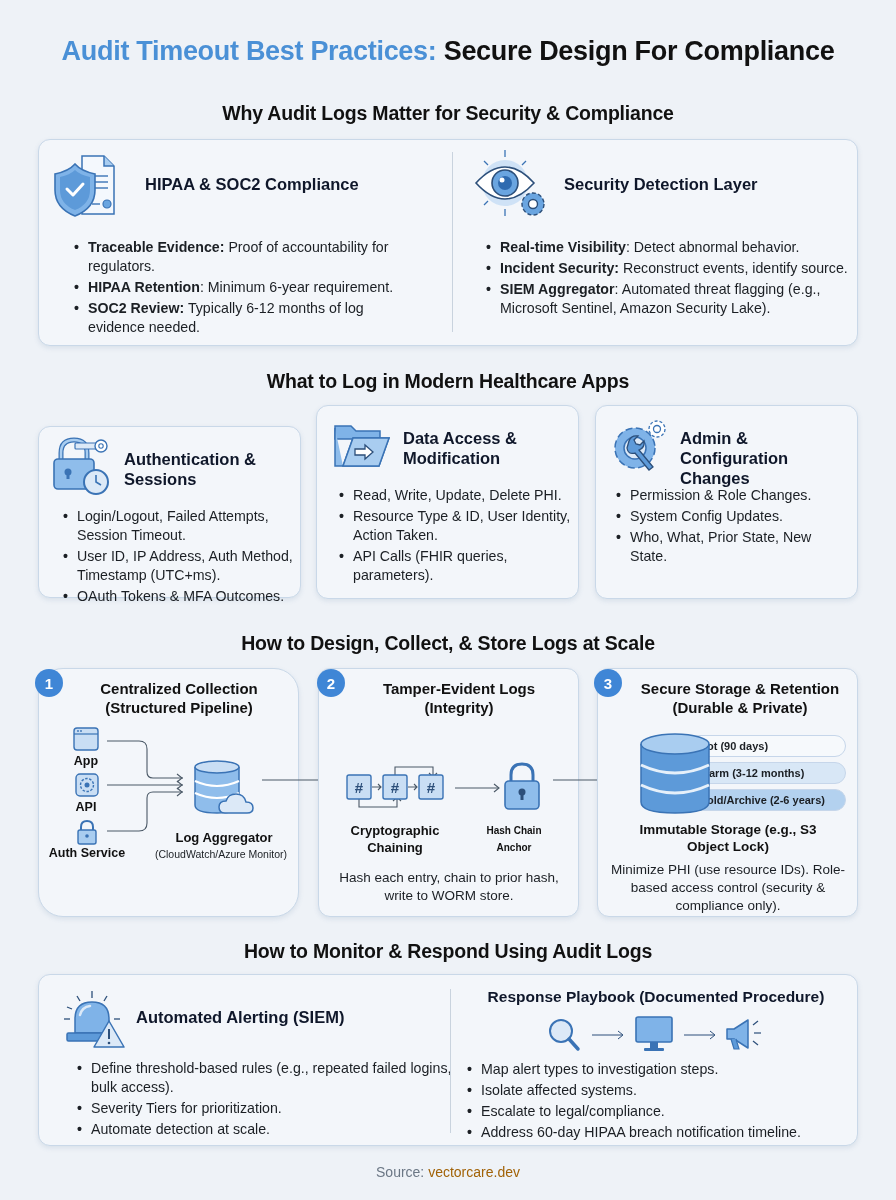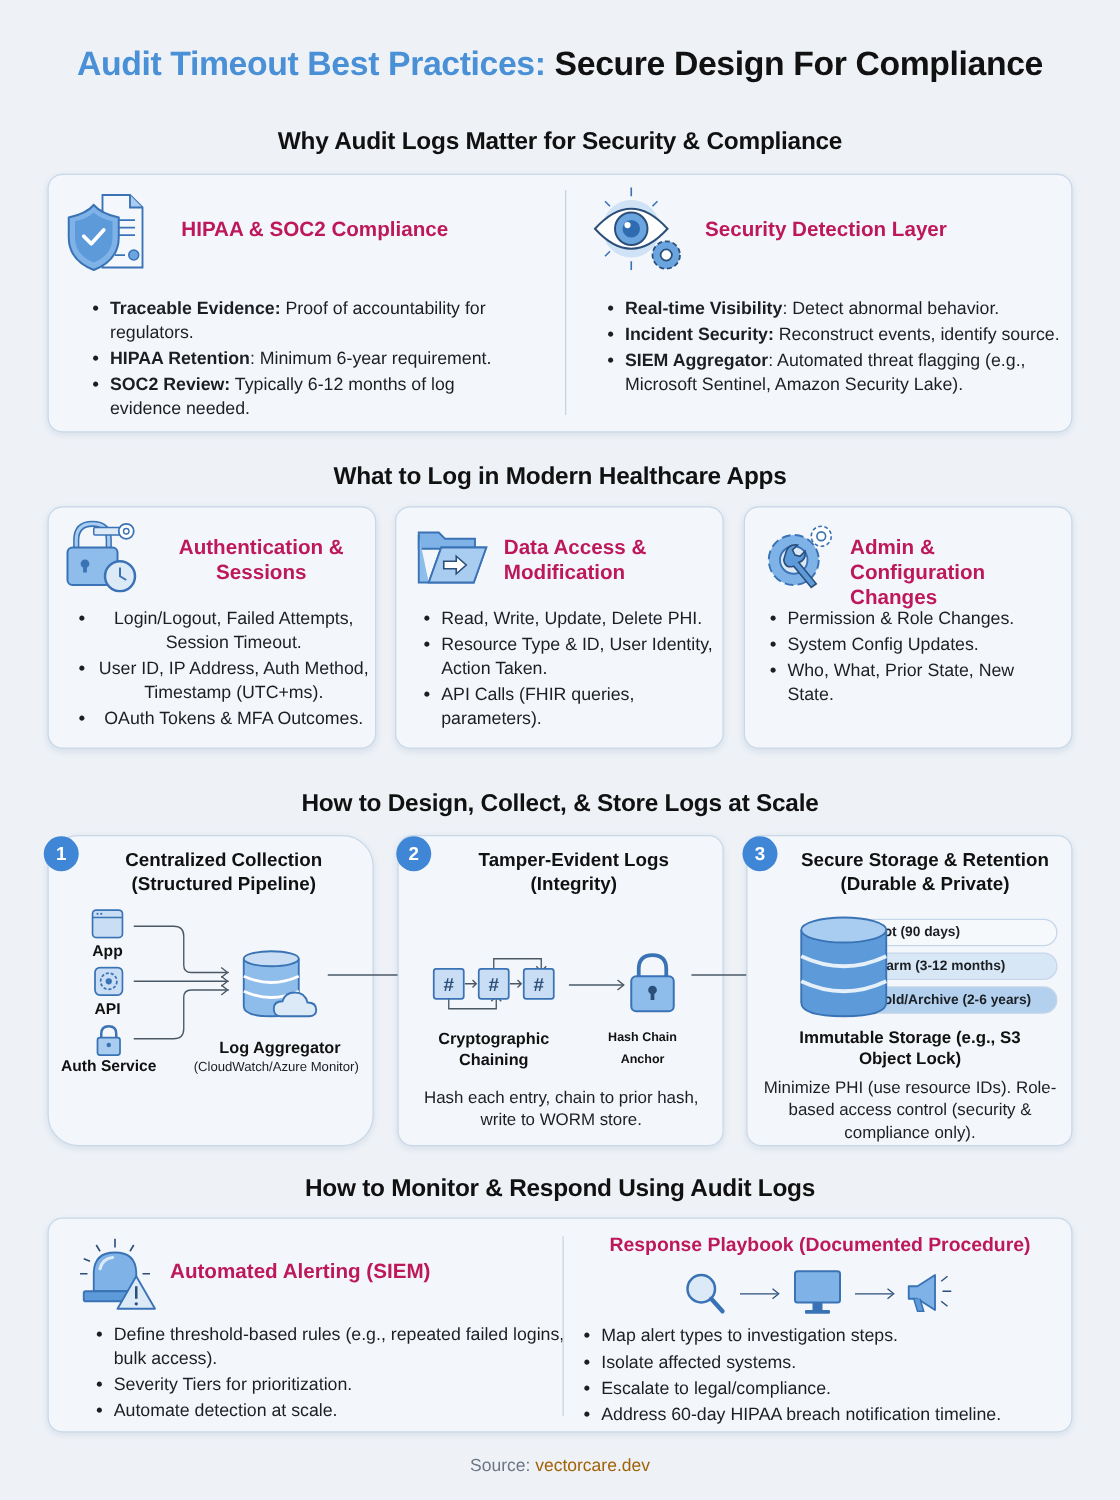--- a/index.html
+++ b/index.html
@@ -23,21 +23,21 @@
     }
     .card {
       position: absolute;
       background: #f3f6fa;
       border: 1.5px solid #c9d8e8;
       border-radius: 12px;
       box-shadow: 0 2px 5px rgba(90,120,160,0.15);
     }
     .divider { position: absolute; width: 1px; background: #c9d3de; }
     .card-head {
-      position: absolute; font-weight: bold; font-size: 16.5px; line-height: 20px; color: #be185d;
+      position: absolute; font-weight: bold; font-size: 16.5px; line-height: 20px; color: #0f172a;
     }
     ul.bl { position: absolute; list-style: none; font-size: 14.2px; line-height: 19px; color: #1b1f24; }
     ul.bl li { position: relative; padding-left: 14px; margin-bottom: 2px; }
     ul.bl li::before { content: "•"; position: absolute; left: 0; top: 0; font-weight: bold; }
     ul.bl b { font-weight: bold; }
     .icon { position: absolute; }
     .step-badge {
       position: absolute; width: 28px; height: 28px; border-radius: 50%;
       background: #3f86d6; color: #fff; font-weight: bold; font-size: 15px;
       display: flex; align-items: center; justify-content: center;
@@ -109,21 +109,21 @@
   <div class="card-head" style="left:525px; top:34px;">Security Detection Layer</div>
   <ul class="bl" style="left:447px; top:98px; width:362px;">
     <li><b>Real-time Visibility</b><span>: Detect abnormal behavior.</span></li>
     <li><b>Incident Security:</b><span> Reconstruct events, identify source.</span></li>
     <li><b>SIEM Aggregator</b><span>: Automated threat flagging (e.g., Microsoft Sentinel, Amazon Security Lake).</span></li>
   </ul>
 </div>
 
 <div class="section-title" style="top:370px;">What to Log in Modern Healthcare Apps</div>
 
-<div class="card" style="left:38px; top:405px; width:263px; height:194px;text-align:center;">
+<div class="card" style="left:38px; top:426px; width:263px; height:172px;">
   <svg class="icon" style="left:12px; top:10px;" width="64" height="58" viewBox="0 0 64 58">
     <path d="M10 24 v-8 q0 -13 13 -13 q13 0 13 13 v8" fill="none" stroke="#3a73b5" stroke-width="5"></path>
     <path d="M10 24 v-8 q0 -13 13 -13 q13 0 13 13 v8" fill="none" stroke="#a9cdf0" stroke-width="2.5"></path>
     <rect x="3" y="22" width="40" height="30" rx="4" fill="#8fbdeb" stroke="#3a73b5" stroke-width="1.6"></rect>
     <circle cx="17" cy="35" r="3.5" fill="#3a73b5"></circle>
     <rect x="15.5" y="35" width="3" height="7" fill="#3a73b5"></rect>
     <rect x="24" y="6" width="22" height="6" rx="1" fill="#dce9f7" stroke="#3a73b5" stroke-width="1.2"></rect>
     <circle cx="50" cy="9" r="6" fill="#fff" stroke="#3a73b5" stroke-width="1.4"></circle>
     <circle cx="50" cy="9" r="2.2" fill="none" stroke="#3a73b5" stroke-width="1.1"></circle>
     <circle cx="45" cy="45" r="12" fill="#dce9f7" stroke="#3a73b5" stroke-width="2"></circle>

